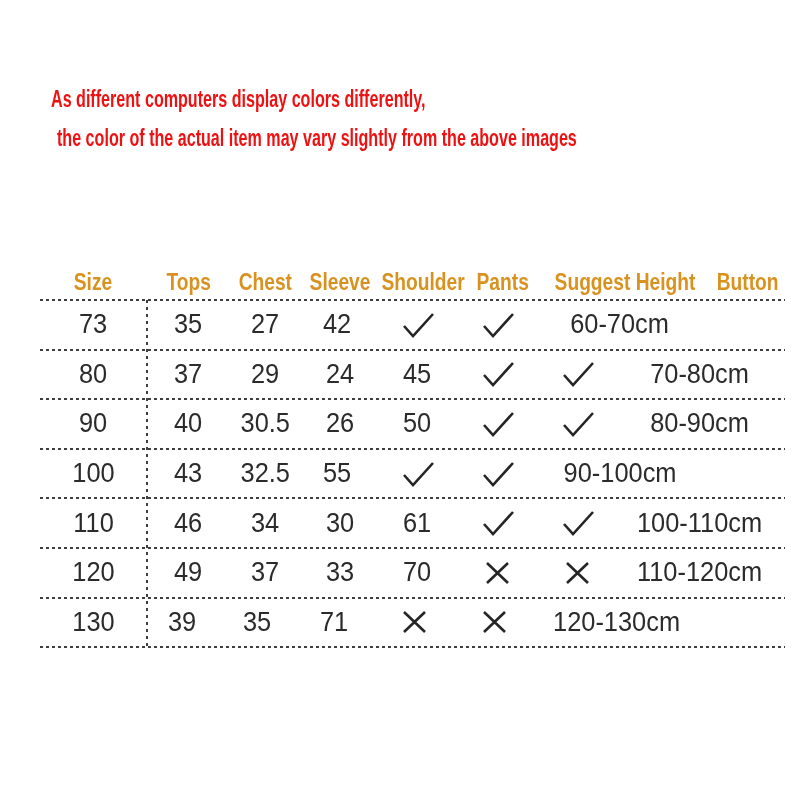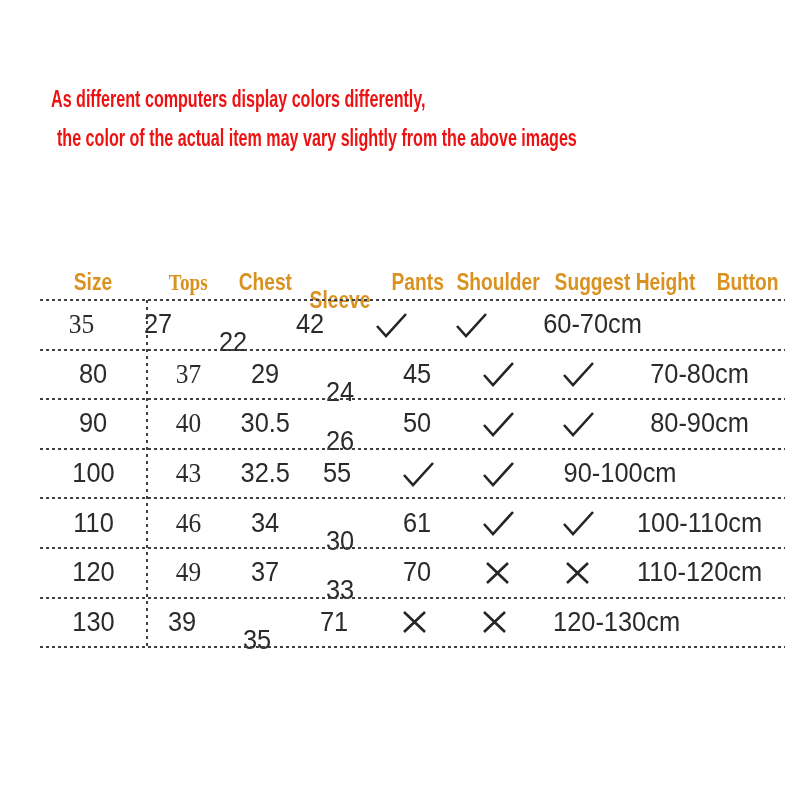--- a/index.html
+++ b/index.html
@@ -27,41 +27,41 @@
   .l2{left:57px;top:125px;}
 
   
   .size-table{
     position:absolute;
     left:40px;top:264px;
     width:745px;height:384px;
   }
   .trow{
     display:flex;
-    align-items:flex-start;
+    align-items:flex-end;
     position:relative;
   }
   .trow::after{
     content:"";
     position:absolute;
     left:0;right:0;bottom:-1px;
     height:2px;
     background:repeating-linear-gradient(90deg,var(--line) 0 3px,transparent 3px 6px);
   }
   .thead{height:36px;}
   .tdata{height:49.6px;}
   .cell{
     display:flex;
     justify-content:center;
     align-items:center;
     height:100%;
     box-sizing:border-box;
   }
   .c0{width:107px;}
-  .c1{width:83px;font-family:Liberation Serif, serif;}
+  .c1{width:83px;}
   .c2{width:70px;}
   .c3{width:80px;margin-top:18px;}
   .c4{width:75px;}
   .c5{width:85px;}
   .c6{width:75px;}
   .c7{width:170px;}
   .hlabel{
     display:inline-block;
     font-weight:bold;
     font-size:24px;
@@ -100,43 +100,43 @@
         </div>
         <div class="cell c1">
           <span class="hlabel">Tops</span>
         </div>
         <div class="cell c2">
           <span class="hlabel">Chest</span>
         </div>
         <div class="cell c3">
           <span class="hlabel">Sleeve</span>
         </div>
+        <div class="cell c5">
+          <span class="hlabel">Shoulder</span>
+        </div>
         <div class="cell c4">
           <span class="hlabel">Pants</span>
         </div>
-        <div class="cell c5">
-          <span class="hlabel">Shoulder</span>
-        </div>
         <div class="cell c7">
           <span class="hlabel">Suggest Height</span>
         </div>
         <div class="cell c6">
           <span class="hlabel">Button</span>
         </div>
       </div>
     <div id="rows-container">
         <div class="trow tdata">
+          <div class="cell c0">
+            <span class="val">73</span>
+          </div>
           <div class="cell c1">
             <span class="val">35</span>
           </div>
           <div class="cell c2">
             <span class="val">27</span>
-          </div>
-          <div class="cell c3">
-            <span class="val">22</span>
           </div>
           <div class="cell c4">
             <span class="val">42</span>
           </div>
           <div class="cell c5">
             <svg class="mark-icon" width="36" height="28" viewBox="0 0 36 28">
               <path d="M4 15 L13 25 L33 3" fill="none" stroke="#252525" stroke-width="2.6"></path>
             </svg>
           </div>
           <div class="cell c6">

